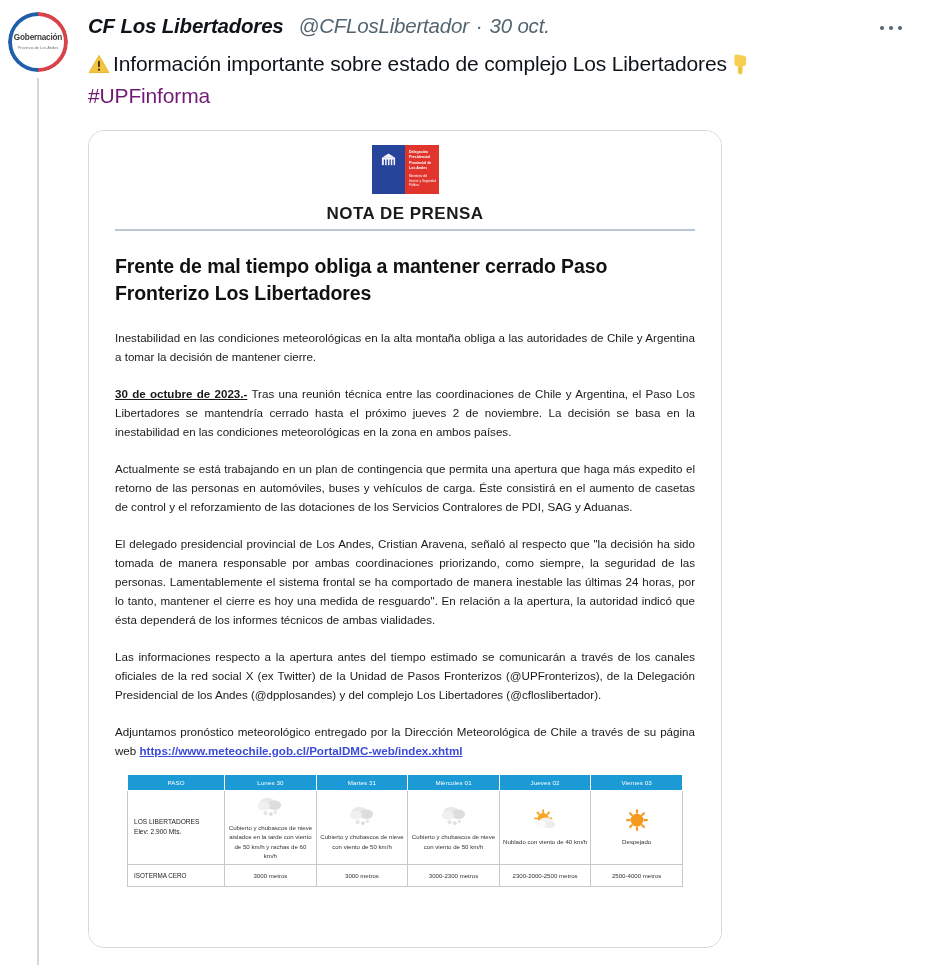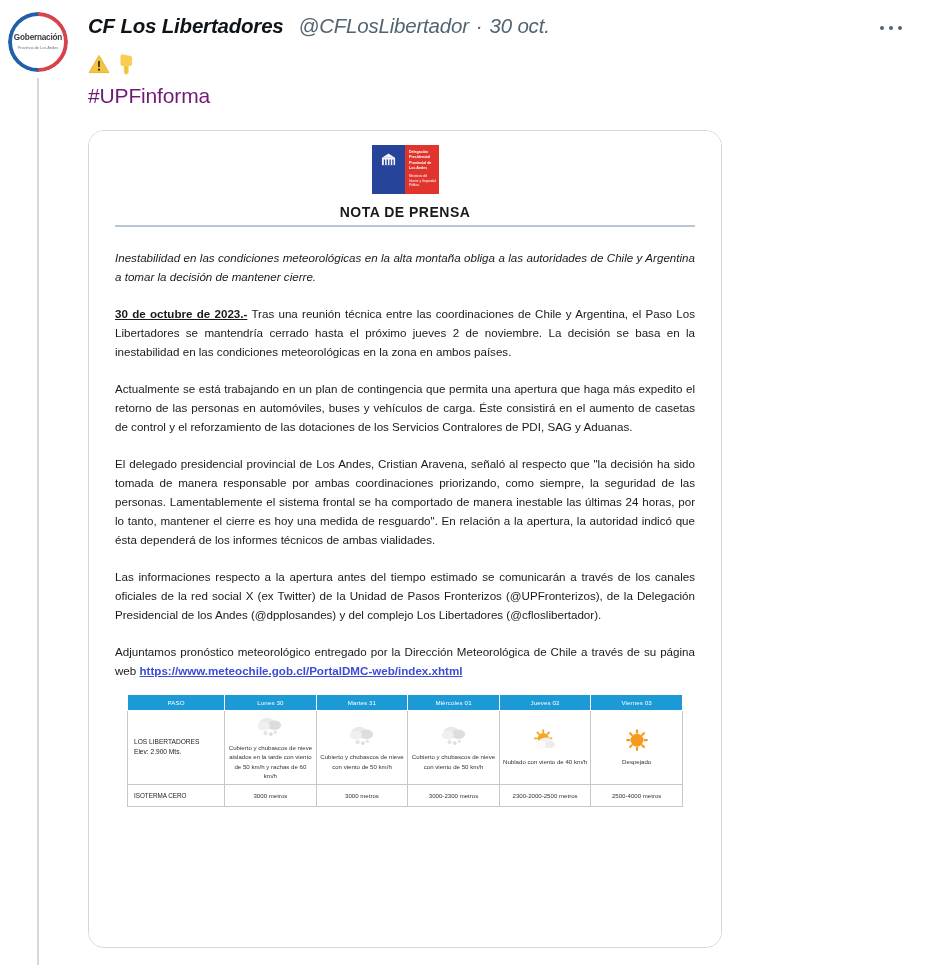--- a/index.html
+++ b/index.html
@@ -248,21 +248,21 @@
     left: 4px;
     top: 29px;
     font-size: 3.1px;
     color: #ffffff;
     line-height: 1.5;
     width: 28px;
   }
 
   .nota-title {
     text-align: center;
-    font-size: 14px;
+    font-size: 17px;
     font-weight: bold;
     color: #1a1a1a;
     letter-spacing: 0.5px;
     margin-top: 10px;
   }
   .hr-line {
     margin-top: 5px;
     height: 2px;
     background: #b9c6d4;
     width: 100%;
@@ -275,21 +275,20 @@
     line-height: 27px;
     color: #111111;
     text-align: justify;
     letter-spacing: -0.1px;
   }
   .doc-h1 .l2 { text-align: left; }
 
   .doc-lead {
     margin-top: 21px;
     font-size: 11.6px;
-    font-style: italic;
     line-height: 19px;
     color: #1a1a1a;
     text-align: justify;
   }
 
   .doc-p {
     margin-top: 18px;
     font-size: 11.6px;
     line-height: 19px;
     color: #1a1a1a;
@@ -383,21 +382,21 @@
     <i></i>
   </div>
 
   <div class="tweet-text">
     <span class="warn-ico">
       <svg viewBox="0 0 24 22" width="22" height="20">
         <path d="M12 1.5 L23 20.5 L1 20.5 Z" fill="#f5c342" stroke="#e0ad22" stroke-width="0.8" stroke-linejoin="round"></path>
         <rect x="11" y="7.5" width="2" height="7" rx="1" fill="#3a2f08"></rect>
         <circle cx="12" cy="17.3" r="1.25" fill="#3a2f08"></circle>
       </svg>
-    </span><span class="point-ico">
+    </span><span>Información importante sobre estado de complejo Los Libertadores</span><span class="point-ico">
       <svg viewBox="0 0 21 22" width="21" height="22">
         <path d="M4.5 2.2 C4.5 1.0 5.6 0.4 6.8 0.6 L13.6 1.8 C15.2 2.1 16.1 3.0 16.1 4.6 L16.1 9.6 C16.1 11.0 15.2 11.9 13.8 11.9 L12.7 11.9 L12.7 17.6 C12.7 19.4 11.7 20.6 10.2 20.6 C8.8 20.6 7.8 19.4 7.8 17.6 L7.8 11.9 L6.3 11.9 C5.0 11.9 4.5 11.2 4.5 9.9 Z" fill="#f7ce52"></path>
         <path d="M9.0 12.6 L9.0 18.0 C9.0 18.8 9.5 19.3 10.2 19.3 C10.9 19.3 11.4 18.8 11.4 18.0 L11.4 12.6 Z" fill="#eec13e"></path>
       </svg>
     </span>
     <br>
     <a class="hashtag" href="#">#UPFinforma</a>
   </div>
 
   <div class="media-card">
@@ -416,20 +415,24 @@
         </div>
         <div class="lred">
           <div class="ltxt1">Delegación Presidencial Provincial de Los Andes</div>
           <div class="ltxt2">Ministerio del Interior y Seguridad Pública</div>
         </div>
       </div>
 
       <div class="nota-title">NOTA DE PRENSA</div>
       <div class="hr-line"></div>
 
+      <div class="doc-h1">
+        <span>Frente de mal tiempo obliga a mantener cerrado Paso</span>
+        <div class="l2">Fronterizo Los Libertadores</div>
+      </div>
 
       <div class="doc-lead">Inestabilidad en las condiciones meteorológicas en la alta montaña obliga a las autoridades de Chile y Argentina a tomar la decisión de mantener cierre.</div>
 
       <div class="doc-p"><b>30 de octubre de 2023.-</b><span> Tras una reunión técnica entre las coordinaciones de Chile y Argentina, el Paso Los Libertadores se mantendría cerrado hasta el próximo jueves 2 de noviembre. La decisión se basa en la inestabilidad en las condiciones meteorológicas en la zona en ambos países.</span></div>
 
       <div class="doc-p">Actualmente se está trabajando en un plan de contingencia que permita una apertura que haga más expedito el retorno de las personas en automóviles, buses y vehículos de carga. Éste consistirá en el aumento de casetas de control y el reforzamiento de las dotaciones de los Servicios Contralores de PDI, SAG y Aduanas.</div>
 
       <div class="doc-p">El delegado presidencial provincial de Los Andes, Cristian Aravena, señaló al respecto que "la decisión ha sido tomada de manera responsable por ambas coordinaciones priorizando, como siempre, la seguridad de las personas. Lamentablemente el sistema frontal se ha comportado de manera inestable las últimas 24 horas, por lo tanto, mantener el cierre es hoy una medida de resguardo". En relación a la apertura, la autoridad indicó que ésta dependerá de los informes técnicos de ambas vialidades.</div>
 
       <div class="doc-p">Las informaciones respecto a la apertura antes del tiempo estimado se comunicarán a través de los canales oficiales de la red social X (ex Twitter) de la Unidad de Pasos Fronterizos (@UPFronterizos), de la Delegación Presidencial de los Andes (@dpplosandes) y del complejo Los Libertadores (@cfloslibertador).</div>

